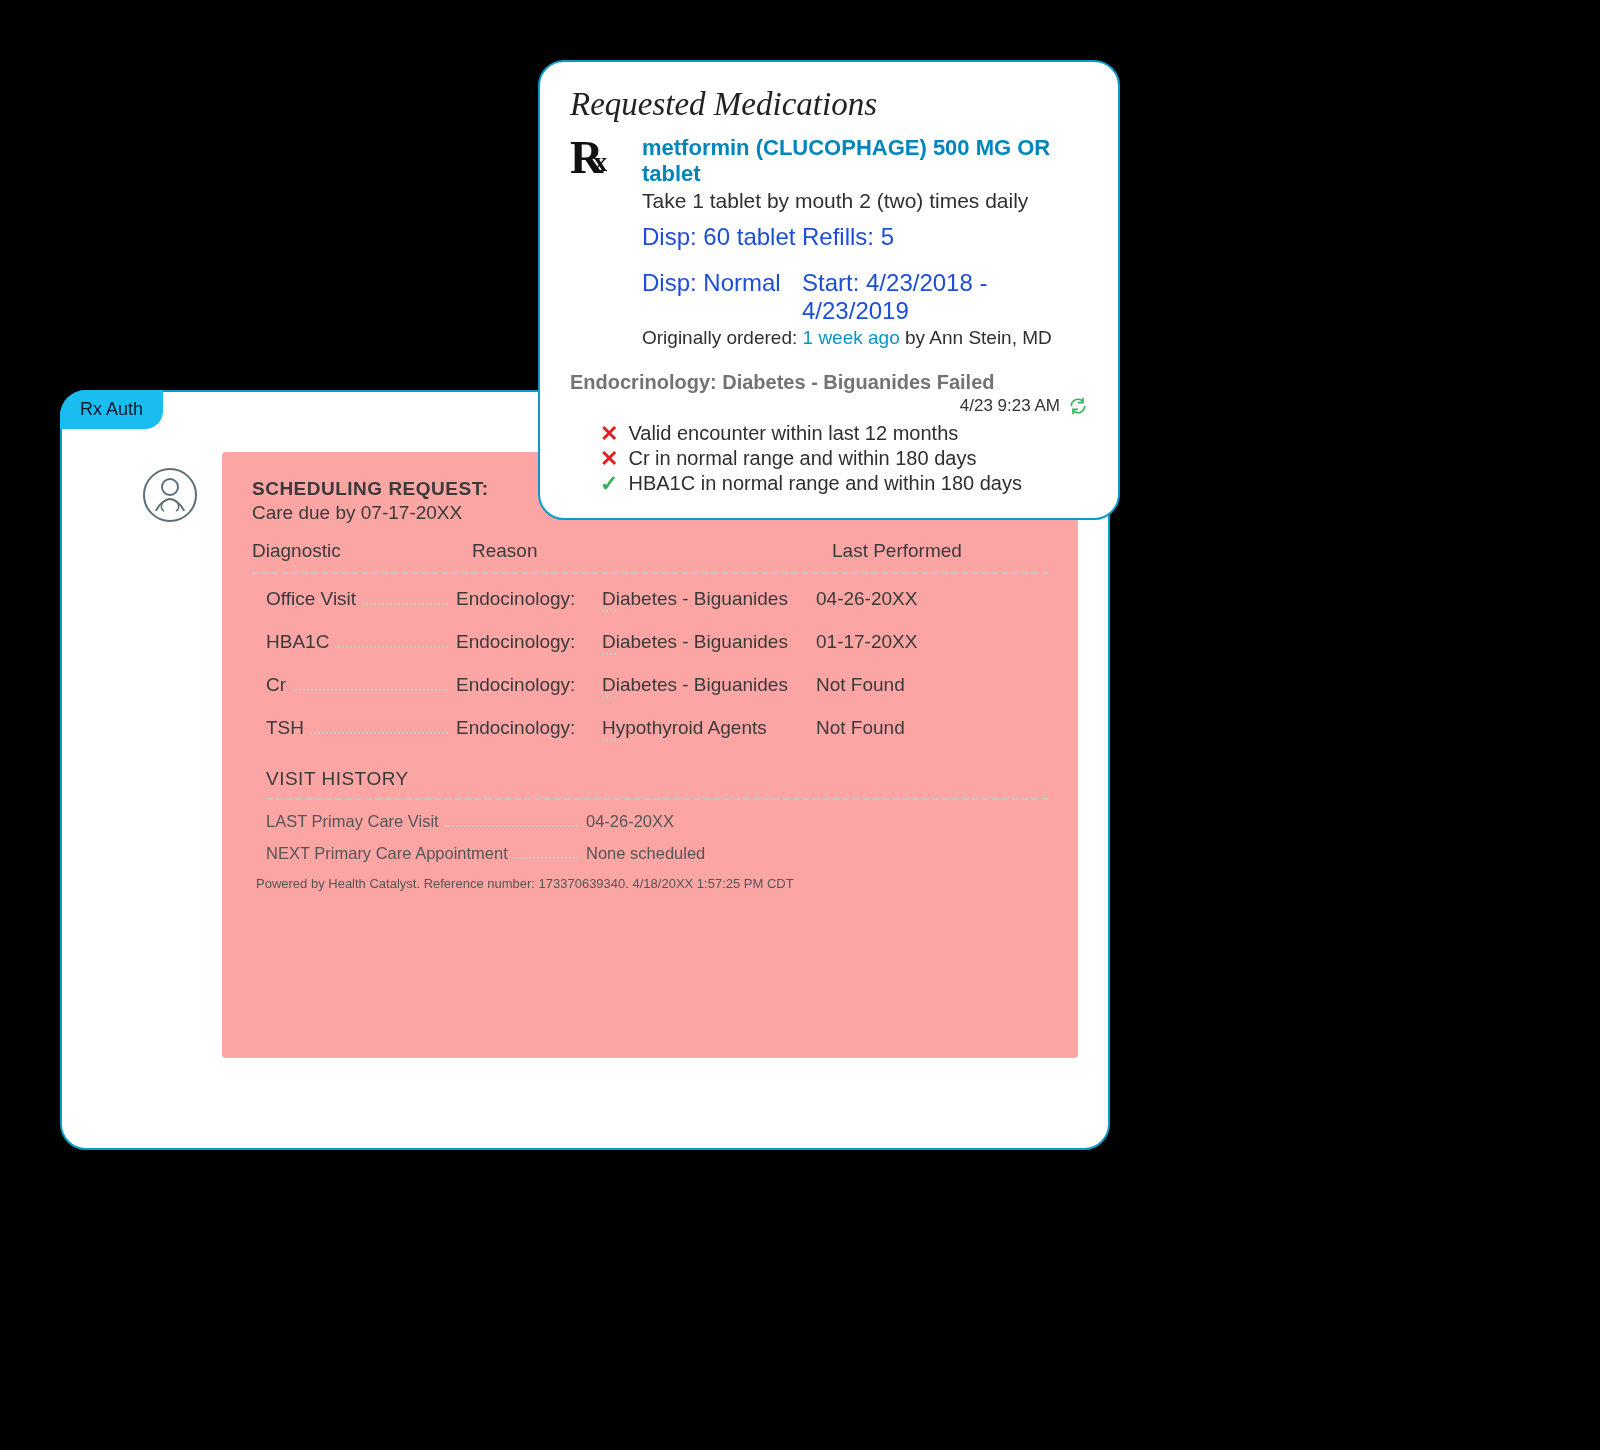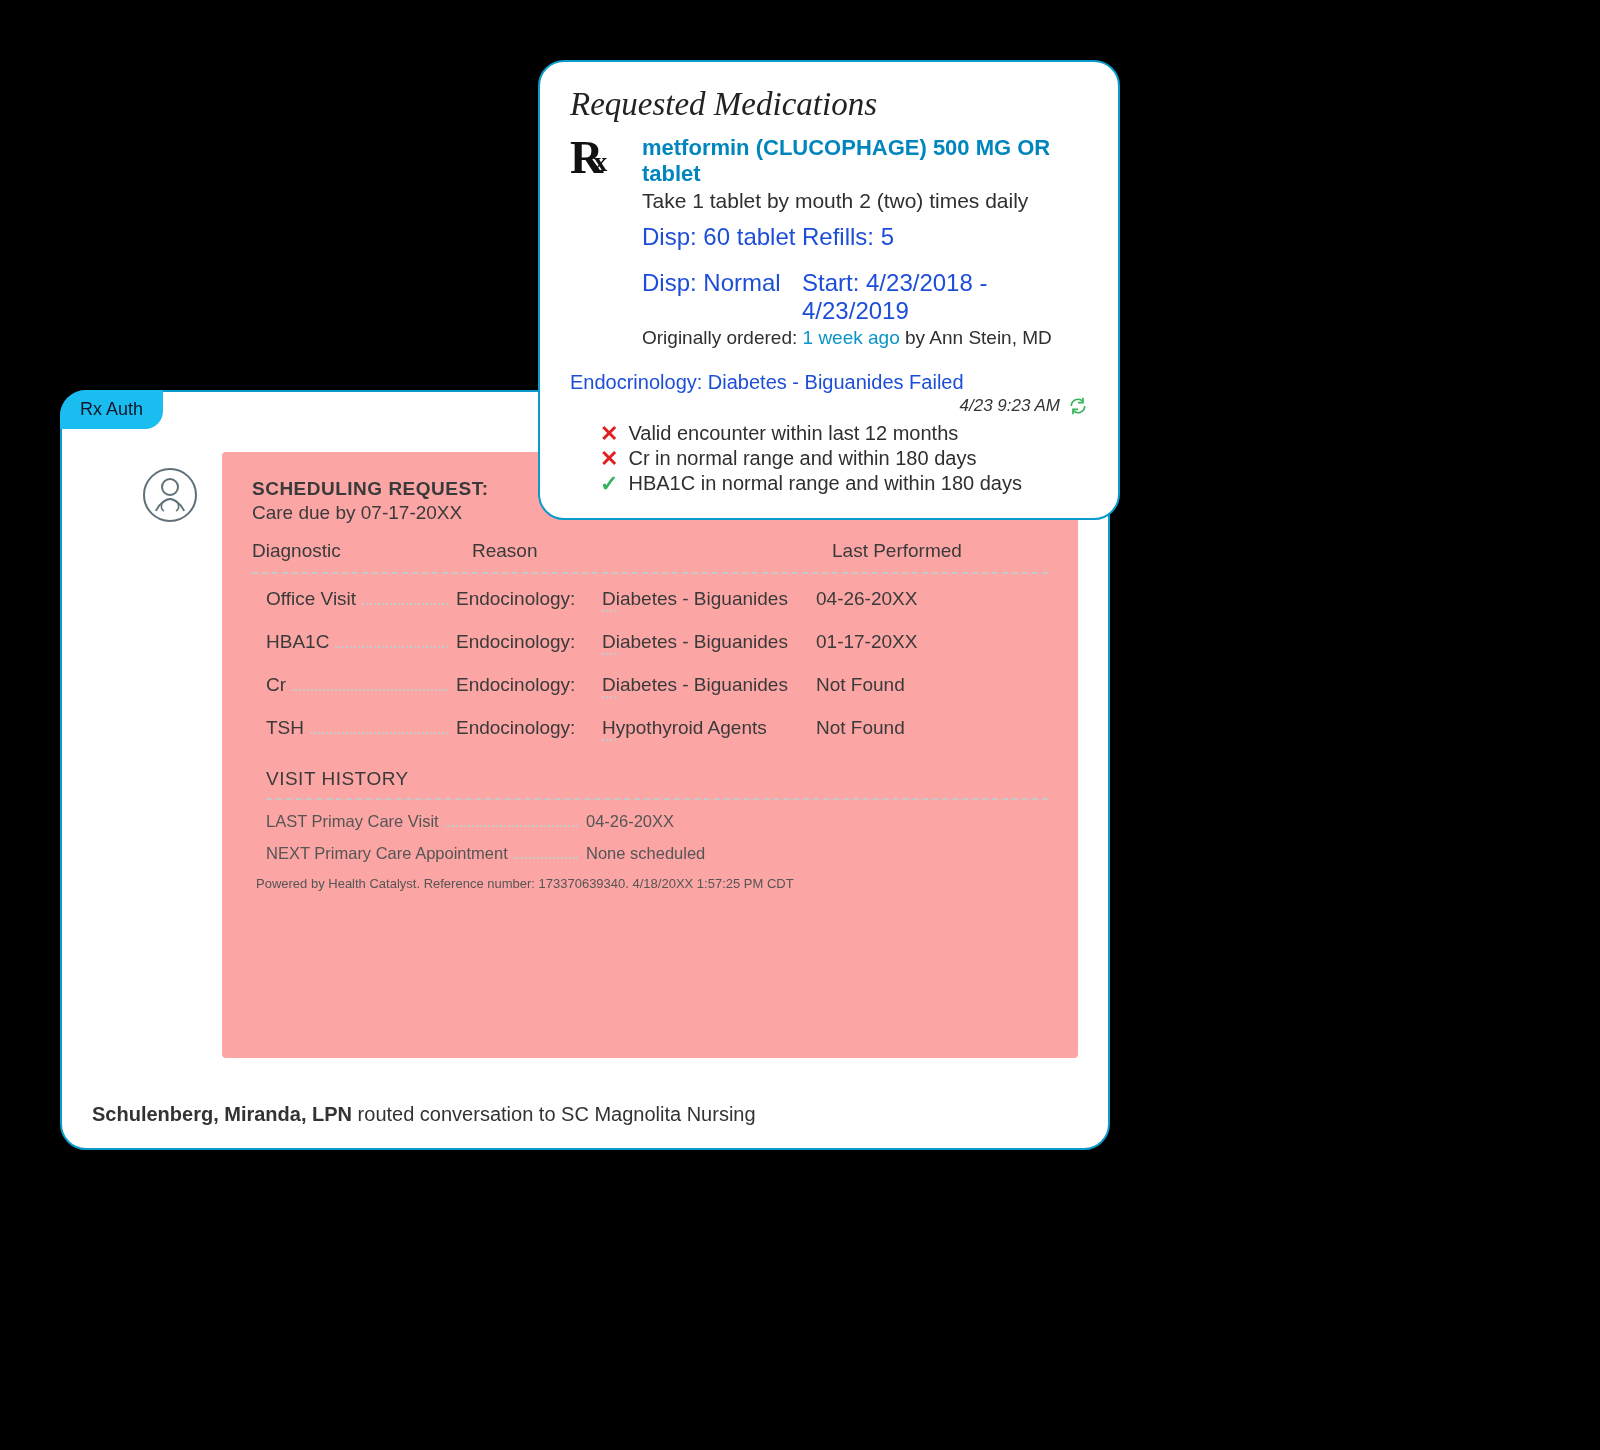--- a/index.html
+++ b/index.html
@@ -128,33 +128,32 @@
       display: grid;
       grid-template-columns: 160px 1fr;
       font-size: 24px;
       color: #1d4ed8;
       row-gap: 18px;
     }
     .med-orig { font-size: 19px; color: #2f2f2f; margin-top: 2px; }
     .med-orig .hl { color: #0a94c7; }
     .alert-line {
       margin-top: 22px;
-      color: #1d4ed8;
-      font-weight: 400;
+      color: #737373;
+      font-weight: 700;
       font-size: 20px;
     }
     .ts-refresh {
       display: flex;
       justify-content: flex-end;
       align-items: center;
       gap: 8px;
       font-size: 17px;
       color: #333;
       margin-top: 2px;
-      font-style: italic;
     }
     .refresh-icon svg { width: 20px; height: 20px; display: block; }
     .check-list { margin-top: 6px; padding-left: 30px; }
     .check-item { display: flex; align-items: center; gap: 10px; font-size: 20px; color: #2f2f2f; margin-bottom: 2px; }
     .x-ic { color: #e01f1f; font-size: 22px; font-weight: 700; line-height: 1; }
     .v-ic { color: #33b35a; font-size: 22px; font-weight: 700; line-height: 1; }
   </style>
 </head>
 <body>
 
@@ -246,23 +245,20 @@
       <div class="va">
           <span>NEXT Primary Care Appointment</span>
           <span class="dotspan"></span>
         </div>
       <div class="vb">None scheduled</div>
     </div>
 
     <div class="footer-line">Powered by Health Catalyst. Reference number: 173370639340. 4/18/20XX 1:57:25 PM CDT</div>
   </div>
 
-  <div class="route-line">
-    <b>Schulenberg, Miranda, LPN</b><span> routed conversation to SC Magnolita Nursing</span>
-  </div>
 </div>
 
 <div class="popover">
   <div class="pop-title">Requested Medications</div>
   <div class="rx-row">
     <div class="rx-icon">R<span class="x">x</span></div>
     <div class="rx-content">
       <div class="med-name">metformin (CLUCOPHAGE) 500 MG OR tablet</div>
       <div class="med-instr">Take 1 tablet by mouth 2 (two) times daily</div>
       <div class="med-grid">

